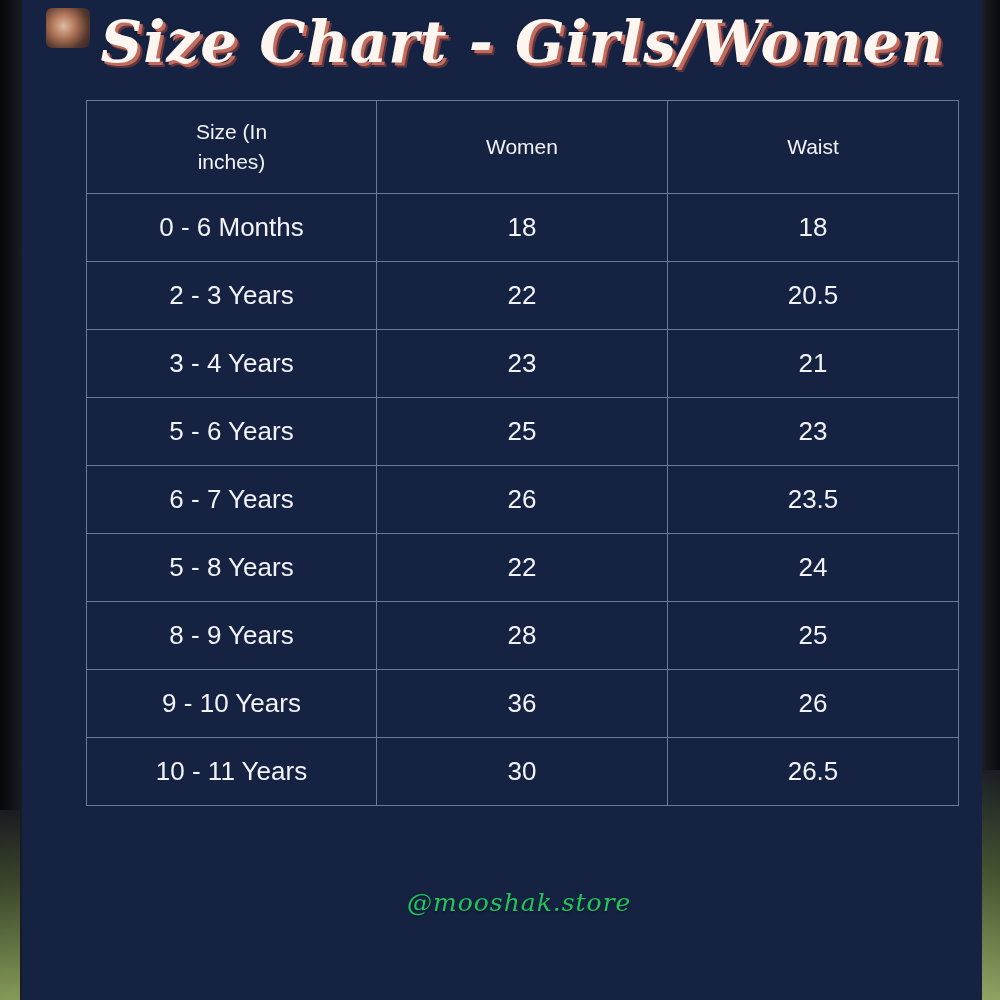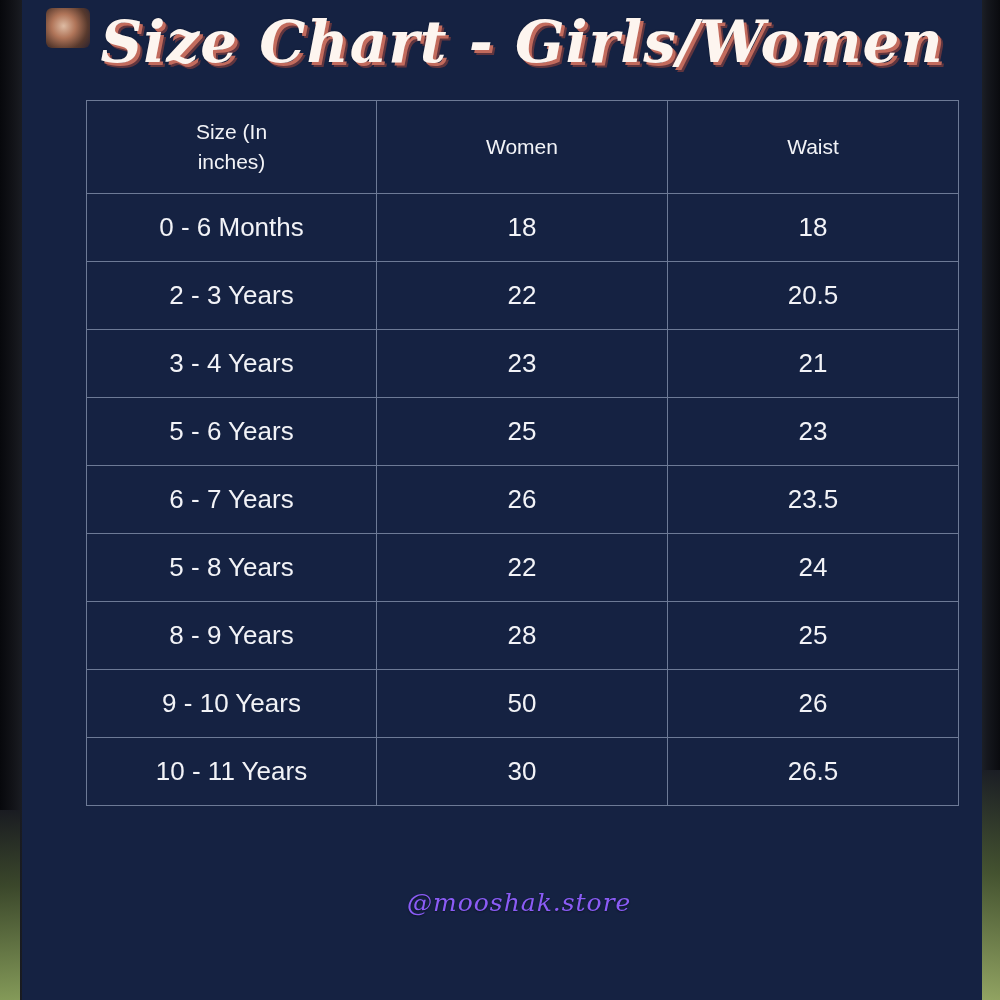--- a/index.html
+++ b/index.html
@@ -124,21 +124,21 @@
   .hdr-break { display: block; }
 
   
   .watermark {
     position: absolute;
     left: 385px;
     top: 888px;
     font-family: "DejaVu Serif", serif;
     font-style: italic;
     font-size: 25px;
-    color: #8b5cf6;
+    color: #22c55e;
     letter-spacing: 1px;
     text-shadow: 0 1px 2px rgba(0,0,0,.45);
     pointer-events: none;
   }
 </style>
 </head>
 <body>
 
 <div id="page">
 
@@ -201,21 +201,21 @@
             <td>22</td>
             <td>24</td>
           </tr>
           <tr>
             <td>8 - 9 Years</td>
             <td>28</td>
             <td>25</td>
           </tr>
           <tr>
             <td>9 - 10 Years</td>
-            <td>50</td>
+            <td>36</td>
             <td>26</td>
           </tr>
           <tr>
             <td>10 - 11 Years</td>
             <td>30</td>
             <td>26.5</td>
           </tr>
         </tbody>
       </table>
     </div>

